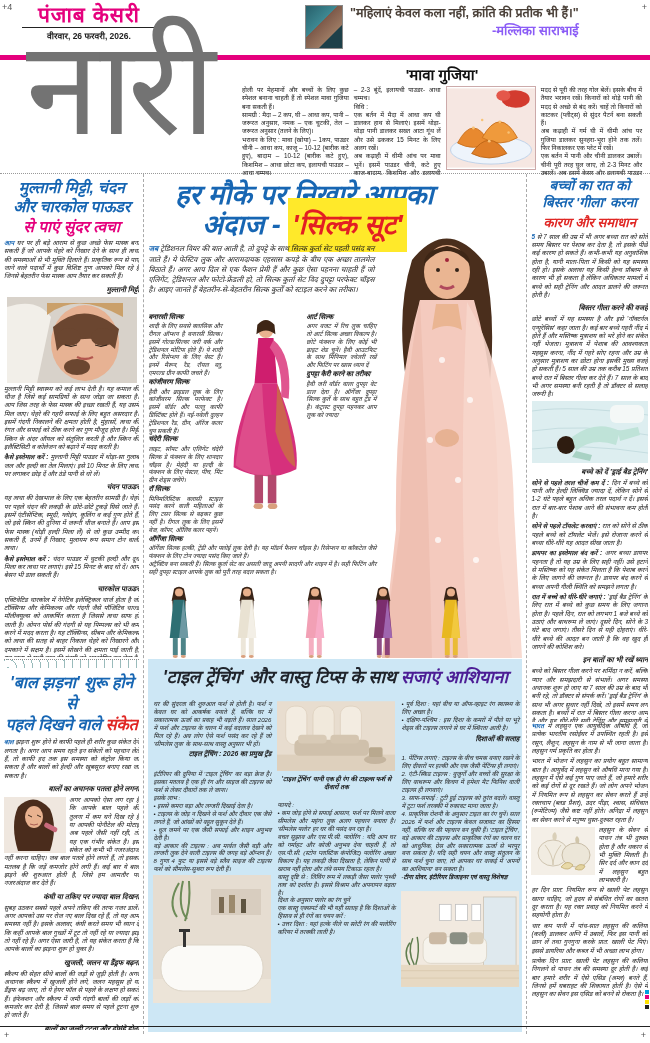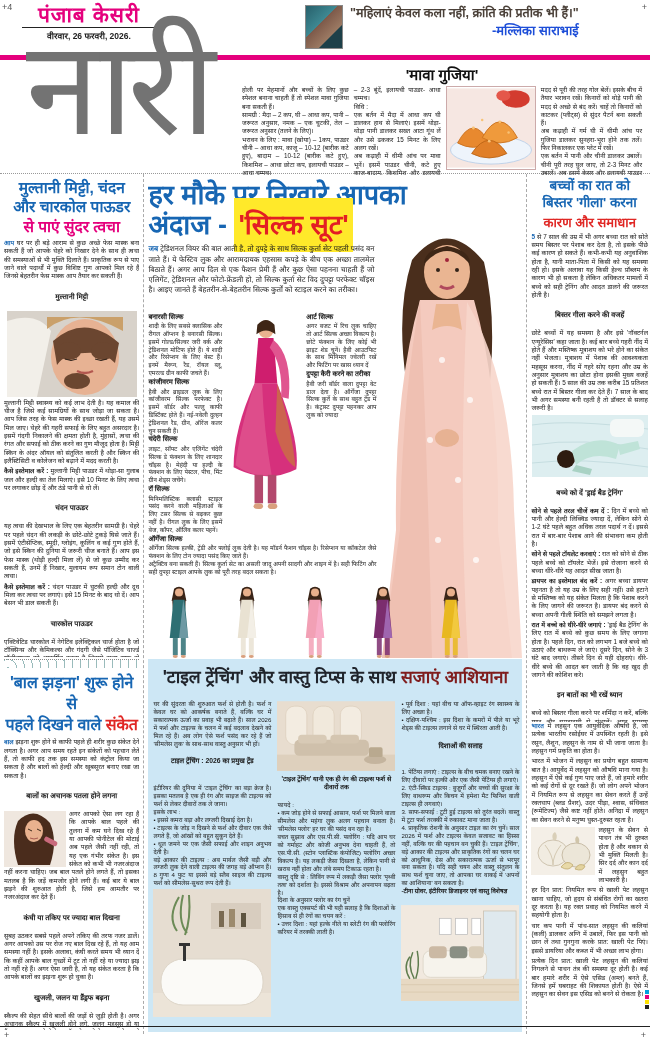--- a/index.html
+++ b/index.html
@@ -9,75 +9,75 @@
   
   .hdr{position:relative;height:55px;}
   .brand{position:absolute;left:14px;top:4px;width:150px;text-align:center;}
   .brand .logo{color:#e5007d;font-weight:bold;font-size:21px;letter-spacing:1px;line-height:1;}
   .brand .rule{border-top:1.5px solid #222;margin:2px 8px;}
   .brand .date{font-size:8.5px;font-weight:bold;color:#222;}
   .quote-wrap{position:absolute;left:305px;top:5px;right:18px;display:flex;gap:7px;}
   .qphoto{width:36px;height:42px;flex:0 0 36px;border:1px solid #888;
     background:linear-gradient(135deg,#27606b 0%,#3e8892 40%,#7e5a4a 41%,#9c7a63 70%,#1d4049 71%);}
   .qtext{font-size:12.5px;font-weight:bold;color:#4a4038;line-height:1.35;}
-  .qauth{display:block;text-align:right;color:#1d4ed8;font-size:13px;}
+  .qauth{display:block;text-align:right;color:#8b5cf6;font-size:13px;}
   .pinkbar{height:5px;background:#e5007d;}
   
   .mast{position:relative;height:113px;border-bottom:1px dotted #999;}
   .nari{position:absolute;left:2px;top:-46px;width:238px;height:160px;overflow:hidden;
         color:#737373;font-weight:normal;font-size:132px;line-height:150px;letter-spacing:-6px;margin-left:24px;}
   .recipe{margin-left:242px;padding:2px 8px 0 0;height:100%;overflow:hidden;}
   .recipe h2{margin:2px 0 2px;text-align:center;font-size:15px;color:#111;}
   .recipe .cols{display:flex;gap:5px;}
   .rc{font-size:6.3px;line-height:1.32;text-align:justify;white-space:pre-line;}
   .rc1{width:118px;} .rc2{width:96px;} .rc3{width:112px;}
   .gimg{width:88px;height:82px;flex:0 0 88px;border:1px solid #caa;}
   
-  .grid{display:flex;height:860px;}
+  .grid{display:flex;height:860px;font-style:italic;}
   .colL{width:144px;padding:0 4px 0 4px;border-right:1px dashed #aaa;}
   .colM{width:374px;padding:0 4px;position:relative;}
   .colR{width:124px;padding:0 2px 0 4px;border-left:1px dashed #aaa;}
   p.b{font-size:6.4px;line-height:1.3;text-align:justify;margin:0 0 2px;white-space:pre-line;}
-  .sub{font-size:7.2px;font-weight:bold;text-align:center;margin:10px 0;}
+  .sub{font-size:7.2px;font-weight:bold;text-align:right;margin:3px 0;}
   .lead{color:#1766b3;font-weight:bold;}
   .bld{font-weight:bold;}
   
   .artSkin{height:483px;overflow:hidden;}
   .hSkin{font-size:15.5px;font-weight:bold;text-align:center;line-height:1.25;margin:4px 0 3px;}
   .hSkin .l1,.hSkin .l2{color:#1766b3;} .hSkin .l3{color:#e5007d;}
   .wavy{height:8px;margin:2px 0;background:repeating-radial-gradient(circle at 4px 8px,#9bb 0 1px,transparent 1px 8px);border-top:1px dotted #888;}
   .artHair{height:360px;overflow:hidden;}
   .hHair{font-size:16px;font-weight:bold;text-align:center;line-height:1.3;margin:3px 0;color:#1766b3;}
   .hHair .red{color:#e02724;}
   .imgbox{display:block;margin:2px auto;}
   .fl{float:left;margin:1px 3px 1px 0;}
   
   .silk{height:485px;overflow:hidden;position:relative;}
-  .hSilk{width:312px;text-align:left;font-weight:bold;font-size:27px;line-height:1.12;margin:6px 0 4px;color:#1766b3;}
+  .hSilk{width:312px;text-align:center;font-weight:bold;font-size:27px;line-height:1.12;margin:6px 0 4px;color:#1766b3;}
   .hSilk .rd{color:#e31e24;background:#ffe92a;padding:12px 4px;}
   .silkIntro{width:226px;font-size:7.4px;line-height:1.38;text-align:justify;margin:0 0 16px;}
   .bigwoman{position:absolute;right:0;top:56px;width:150px;height:428px;}
   .silkBody{width:228px;display:flex;gap:4px;}
   .sc{font-size:6.1px;line-height:1.28;text-align:justify;}
   .scA{width:76px;} .scB{width:72px;}
   .twirl{width:76px;flex:0 0 76px;}
   .sc h4, .orga h4{font-size:6.8px;margin:1px 0;font-weight:bold;}
   .orga{width:228px;font-size:6.1px;line-height:1.28;text-align:justify;}
   .womenrow{position:absolute;left:0;bottom:0;width:368px;height:74px;display:flex;gap:6px;align-items:flex-end;}
   
   .artBed{height:548px;overflow:hidden;}
   .hBed{font-size:13.5px;font-weight:bold;text-align:center;color:#1766b3;line-height:1.25;margin:4px 0 1px;}
   .hBed2{font-size:13px;font-weight:bold;text-align:center;color:#e02724;margin:0 0 2px;}
   .artGar{height:305px;overflow:hidden;}
   .hGar{font-size:13px;font-weight:bold;text-align:center;color:#1766b3;margin:4px 0 2px;}
   .hGar .rd{color:#e02724;}
   
   .tile{height:373px;background:#cde7f5;overflow:hidden;padding:3px 5px;box-sizing:border-box;}
   .hTile{font-size:17.5px;font-weight:bold;text-align:center;color:#20242b;margin:2px 0 4px;}
-  .hTile .rd{color:#7f1d1d;text-align:center;}
+  .hTile .rd{color:#4c1d95;text-align:center;}
   .tcols{display:flex;gap:6px;}
   .tc{width:118px;font-size:6.1px;line-height:1.3;text-align:justify;white-space:pre-line;}
   .tc .sub{font-size:6.8px;}
   .cap{font-size:6.4px;font-weight:bold;text-align:center;margin:1px 0 2px;color:#111;}
   .by{font-weight:bold;}
   .foot{position:absolute;left:0;right:0;top:1026px;border-top:1.5px solid #222;}
   .cmyk{position:absolute;right:1px;top:990px;display:flex;flex-direction:column;gap:1px;}
   .cmyk i{width:4px;height:4px;display:block;}
 </style>
 </head>

